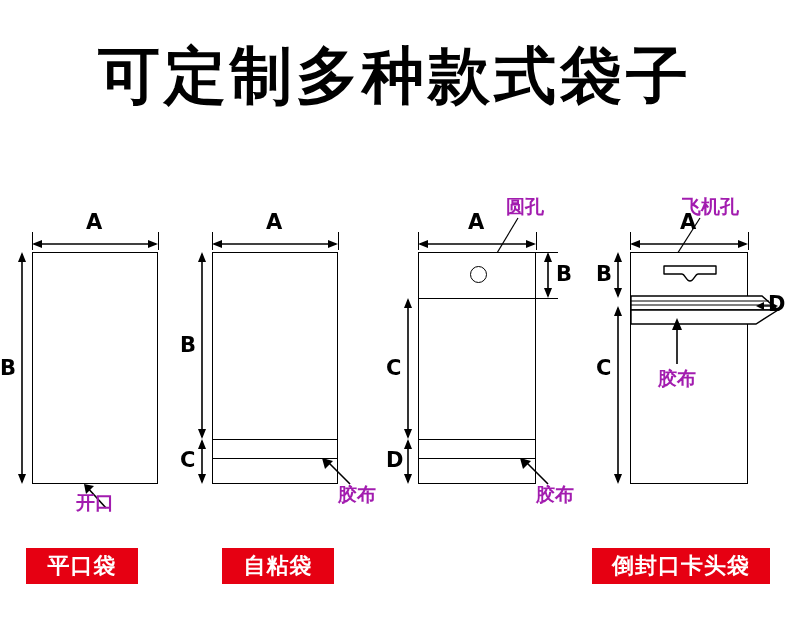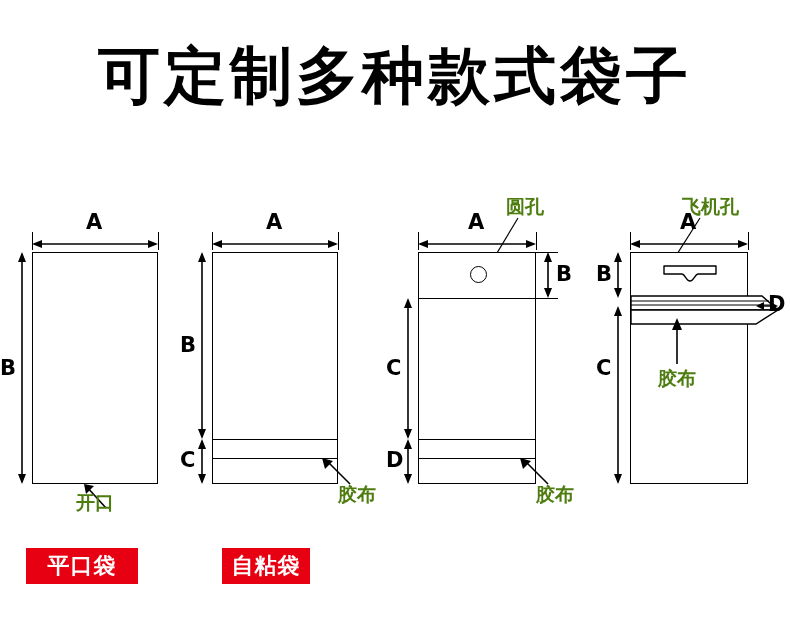--- a/index.html
+++ b/index.html
@@ -63,21 +63,21 @@
     font-weight: bold;
     font-family: "DejaVu Sans", sans-serif;
     color: #000000;
     line-height: 21px;
   }
   .cap {
     position: absolute;
     font-size: 19px;
     font-weight: bold;
     font-family: "DejaVu Sans", sans-serif;
-    color: #4d7c0f;
+    color: #a21caf;
     white-space: nowrap;
   }
   
   .arrowsvg {
     position: absolute;
     overflow: visible;
   }
   
   .tag {
     position: absolute;
@@ -281,15 +281,16 @@
     <div class="dim-label" style="left:0px; top:168px;">C</div>
 
     <svg class="arrowsvg" style="left:74px; top:128px; width:14px; height:48px;">
       <line x1="7" y1="46" x2="7" y2="4" stroke="#000" stroke-width="1.6"></line>
       <polygon points="7,0 2,12 12,12" fill="#000"></polygon>
     </svg>
     <div class="cap" style="left:62px; top:176px;">胶布</div>
   </div>
 
   <div class="tag" style="left:26px; width:112px;">平口袋</div>
-  <div class="tag" style="left:222px; width:88px;">自粘袋</div>
+  <div class="tag" style="left:222px; width:112px;">自粘袋</div>
+  <div class="tag" style="left:592px; width:178px;">倒封口卡头袋</div>
 
 </div>
 
 </body></html>

